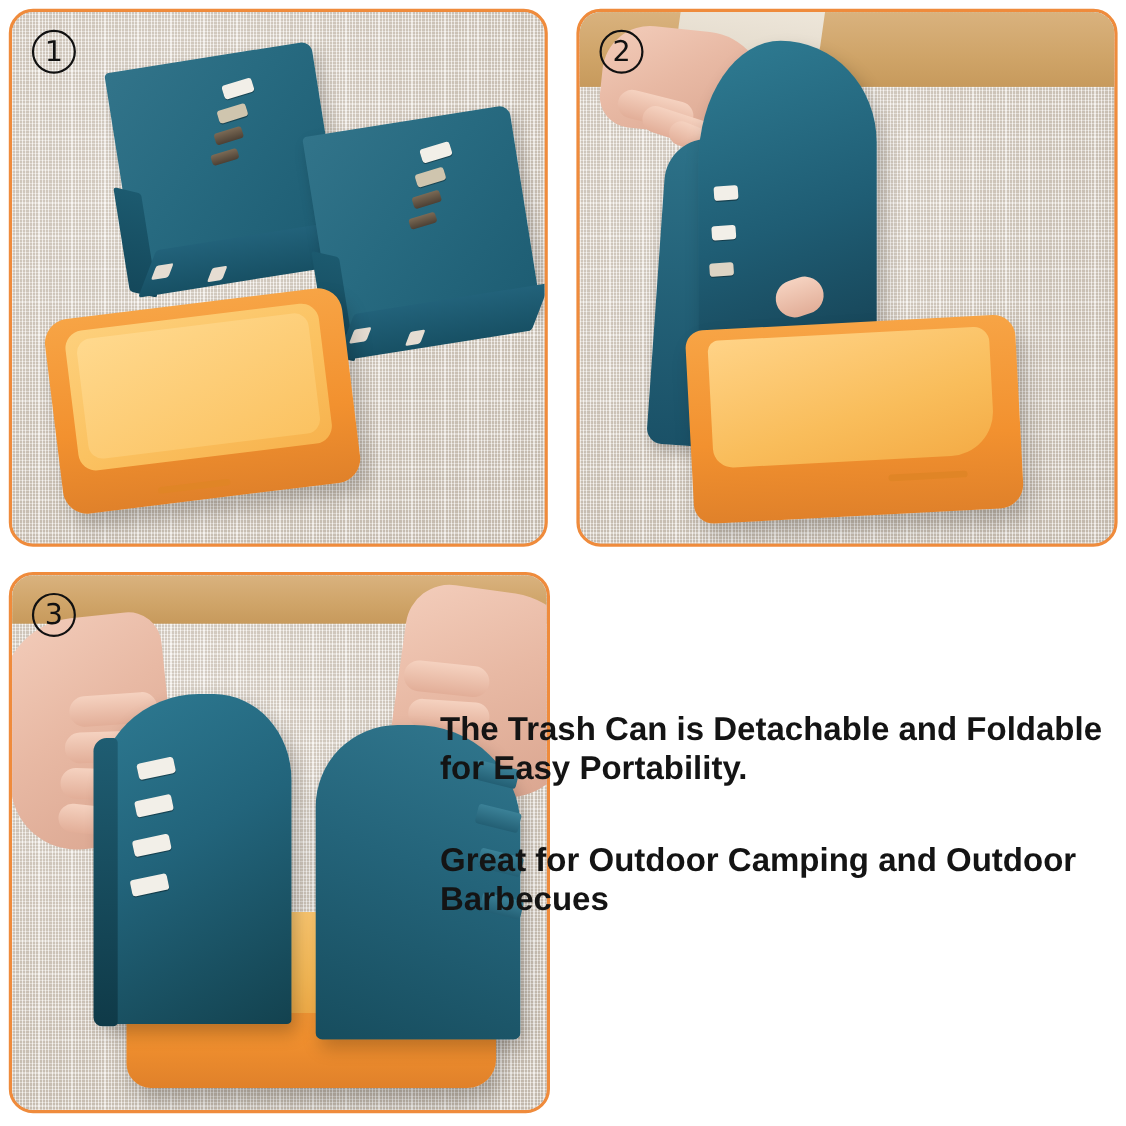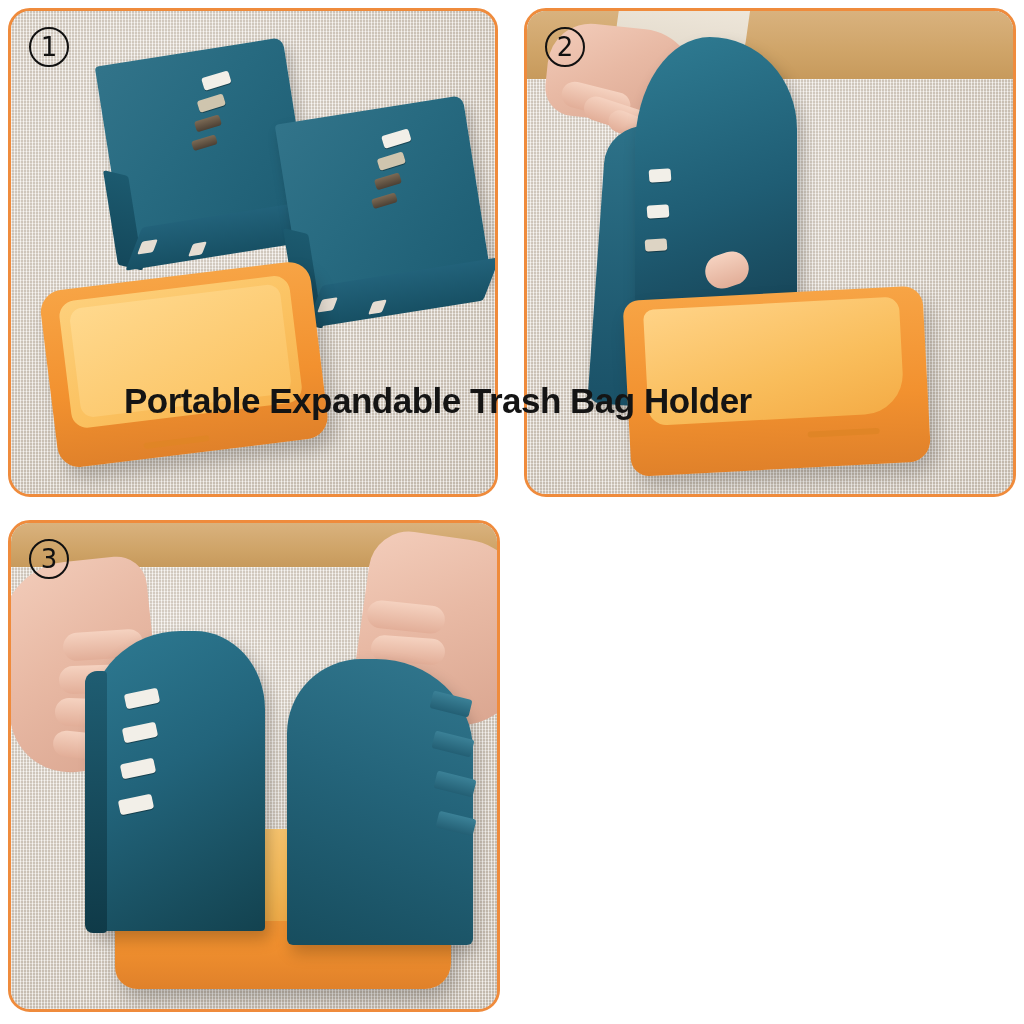--- a/index.html
+++ b/index.html
@@ -198,16 +198,19 @@
              background:linear-gradient(180deg,#3b8197,#235f74);"></div>
         <div class="tab" style="left:156px;top:126px;width:40px;height:18px;transform:rotate(14deg);
              background:linear-gradient(180deg,#3b8197,#235f74);"></div>
         <div class="tab" style="left:158px;top:166px;width:38px;height:17px;transform:rotate(14deg);
              background:linear-gradient(180deg,#3b8197,#235f74);"></div>
       </div>
     </div>
     <div class="badge" style="left:18px;top:16px;">3</div>
   </div>
 
-  <div class="title-band" style="left:124px;top:381px;font-size:35px;">Portable Expandable Trash Bag Holder</div>
-
+
+  <div class="copy" style="left:400px;top:646px;width:618px;font-size:30px;">
+    <p>The Trash Can is Detachable and Foldable for Easy Portability.</p>
+    <p style="margin-top:48px;">Great for Outdoor Camping and Outdoor Barbecues</p>
+  </div>
 
 </div>
 
 </body></html>

